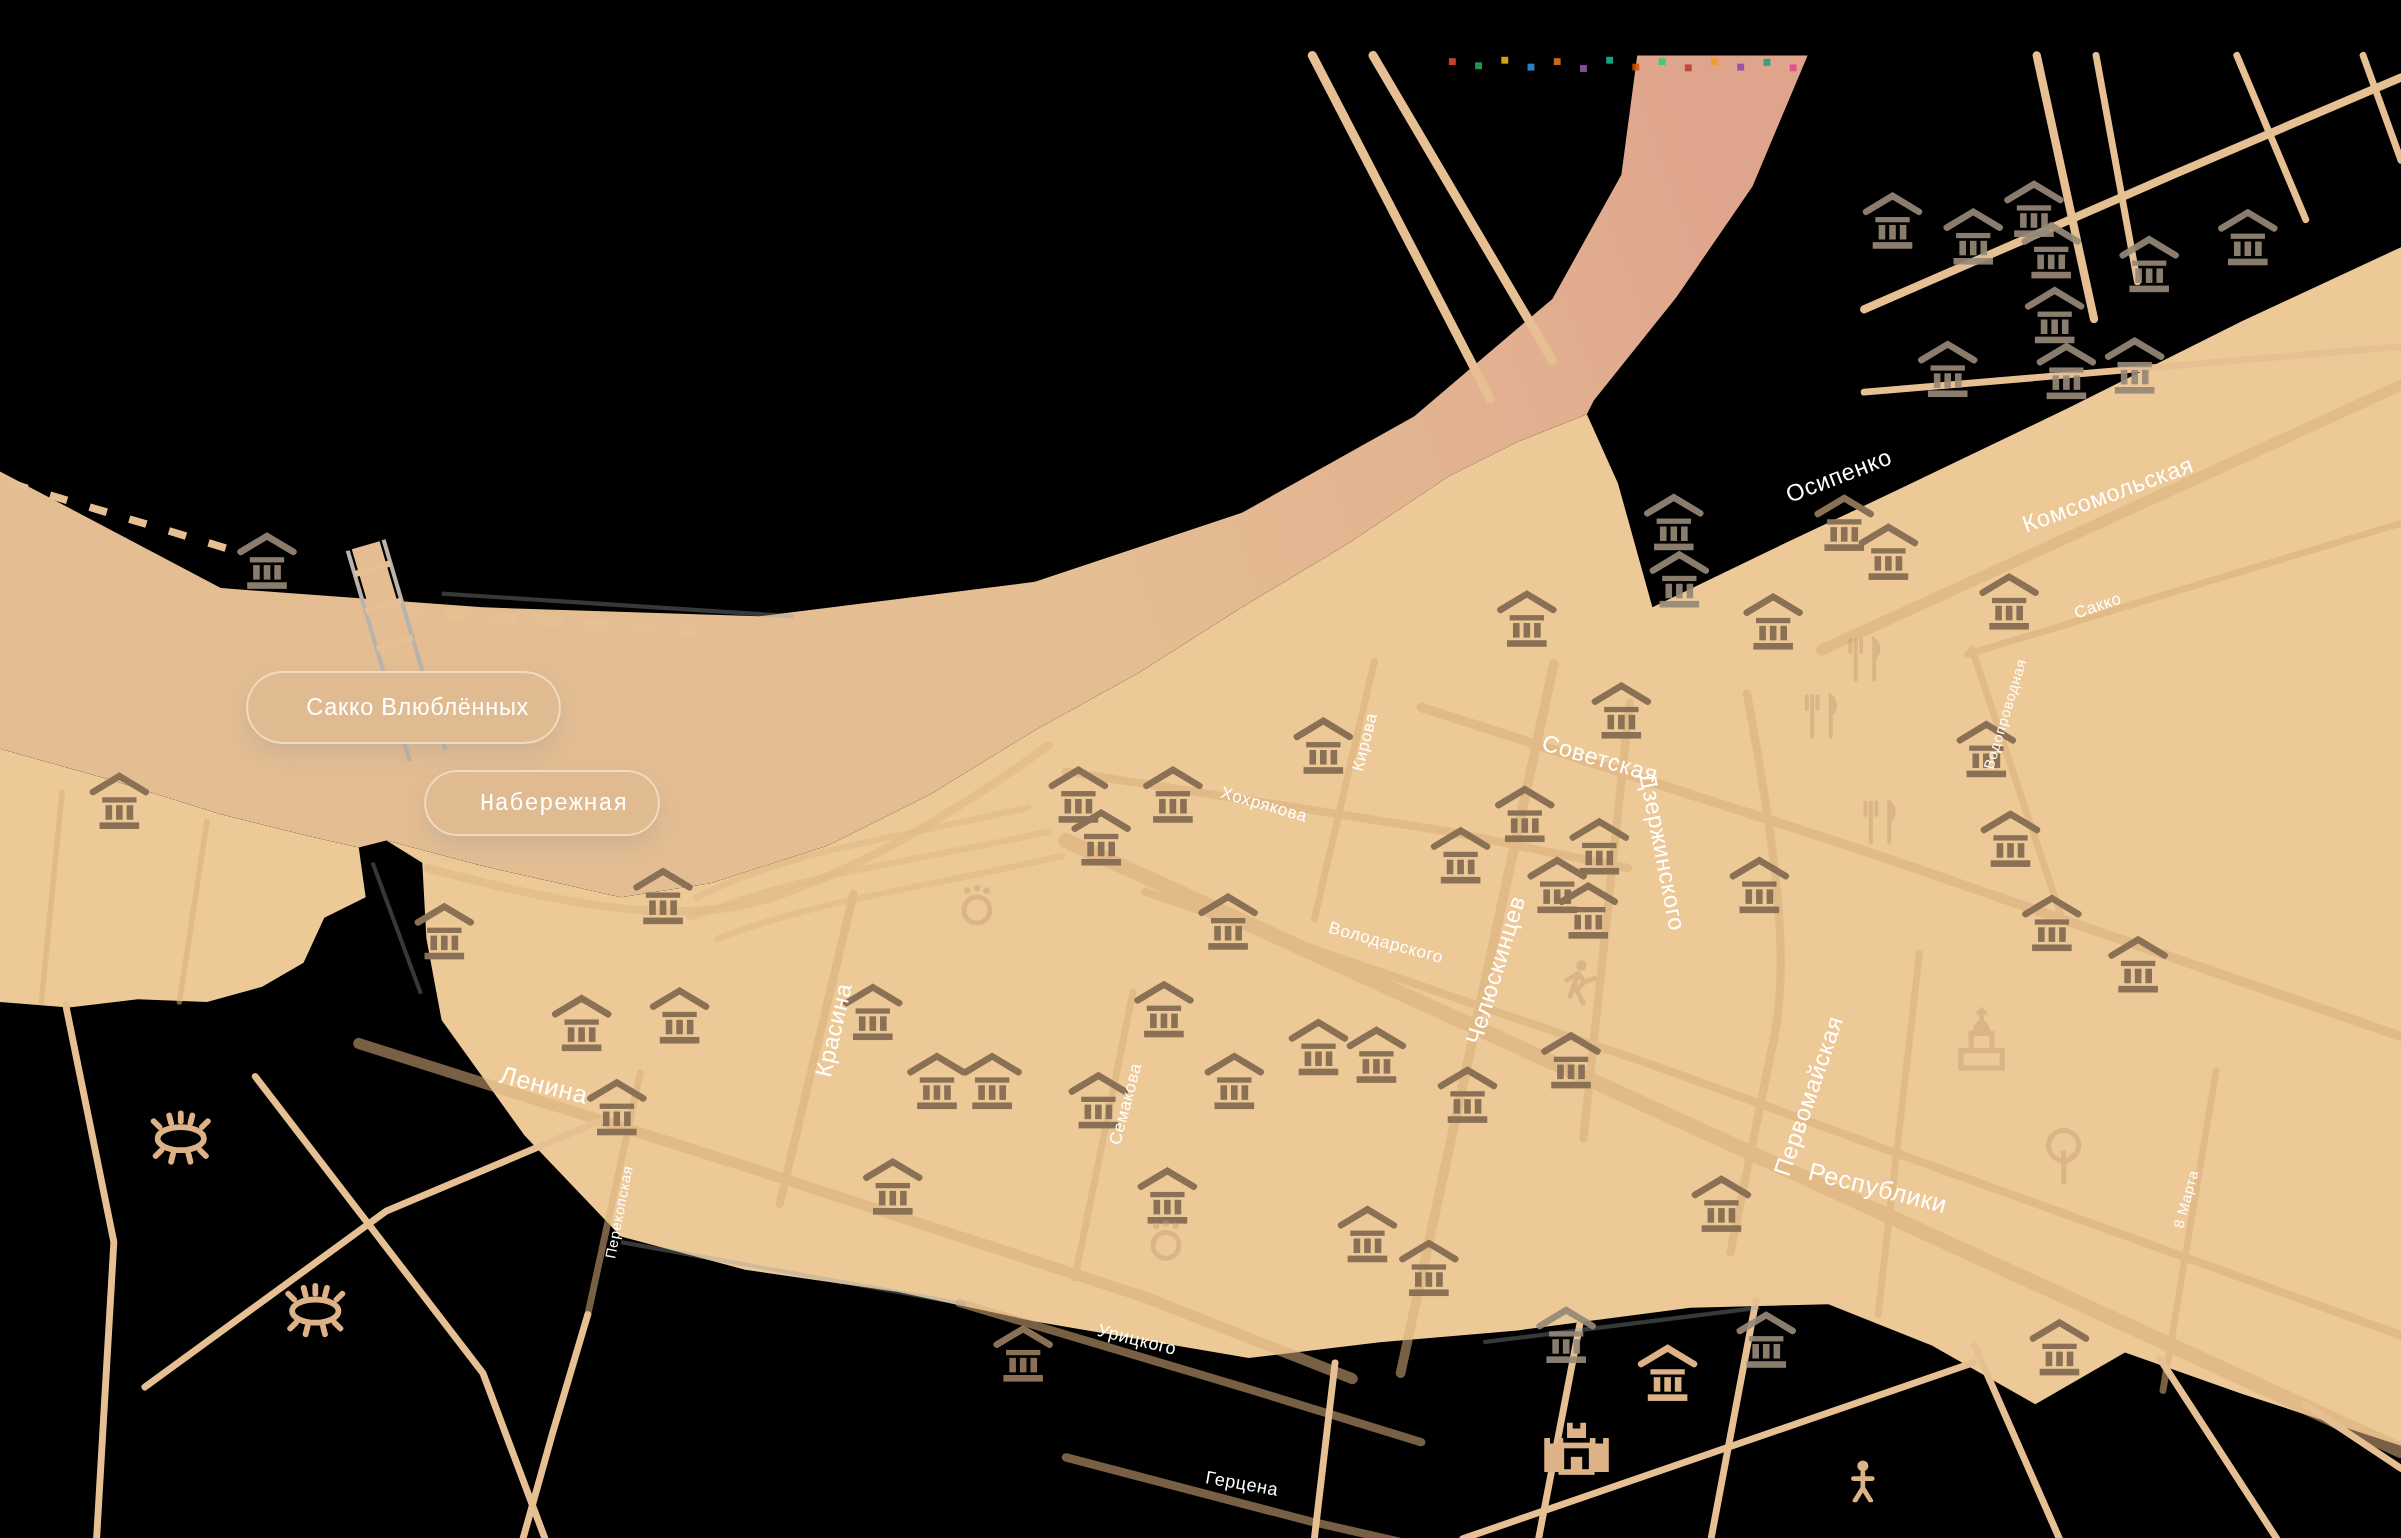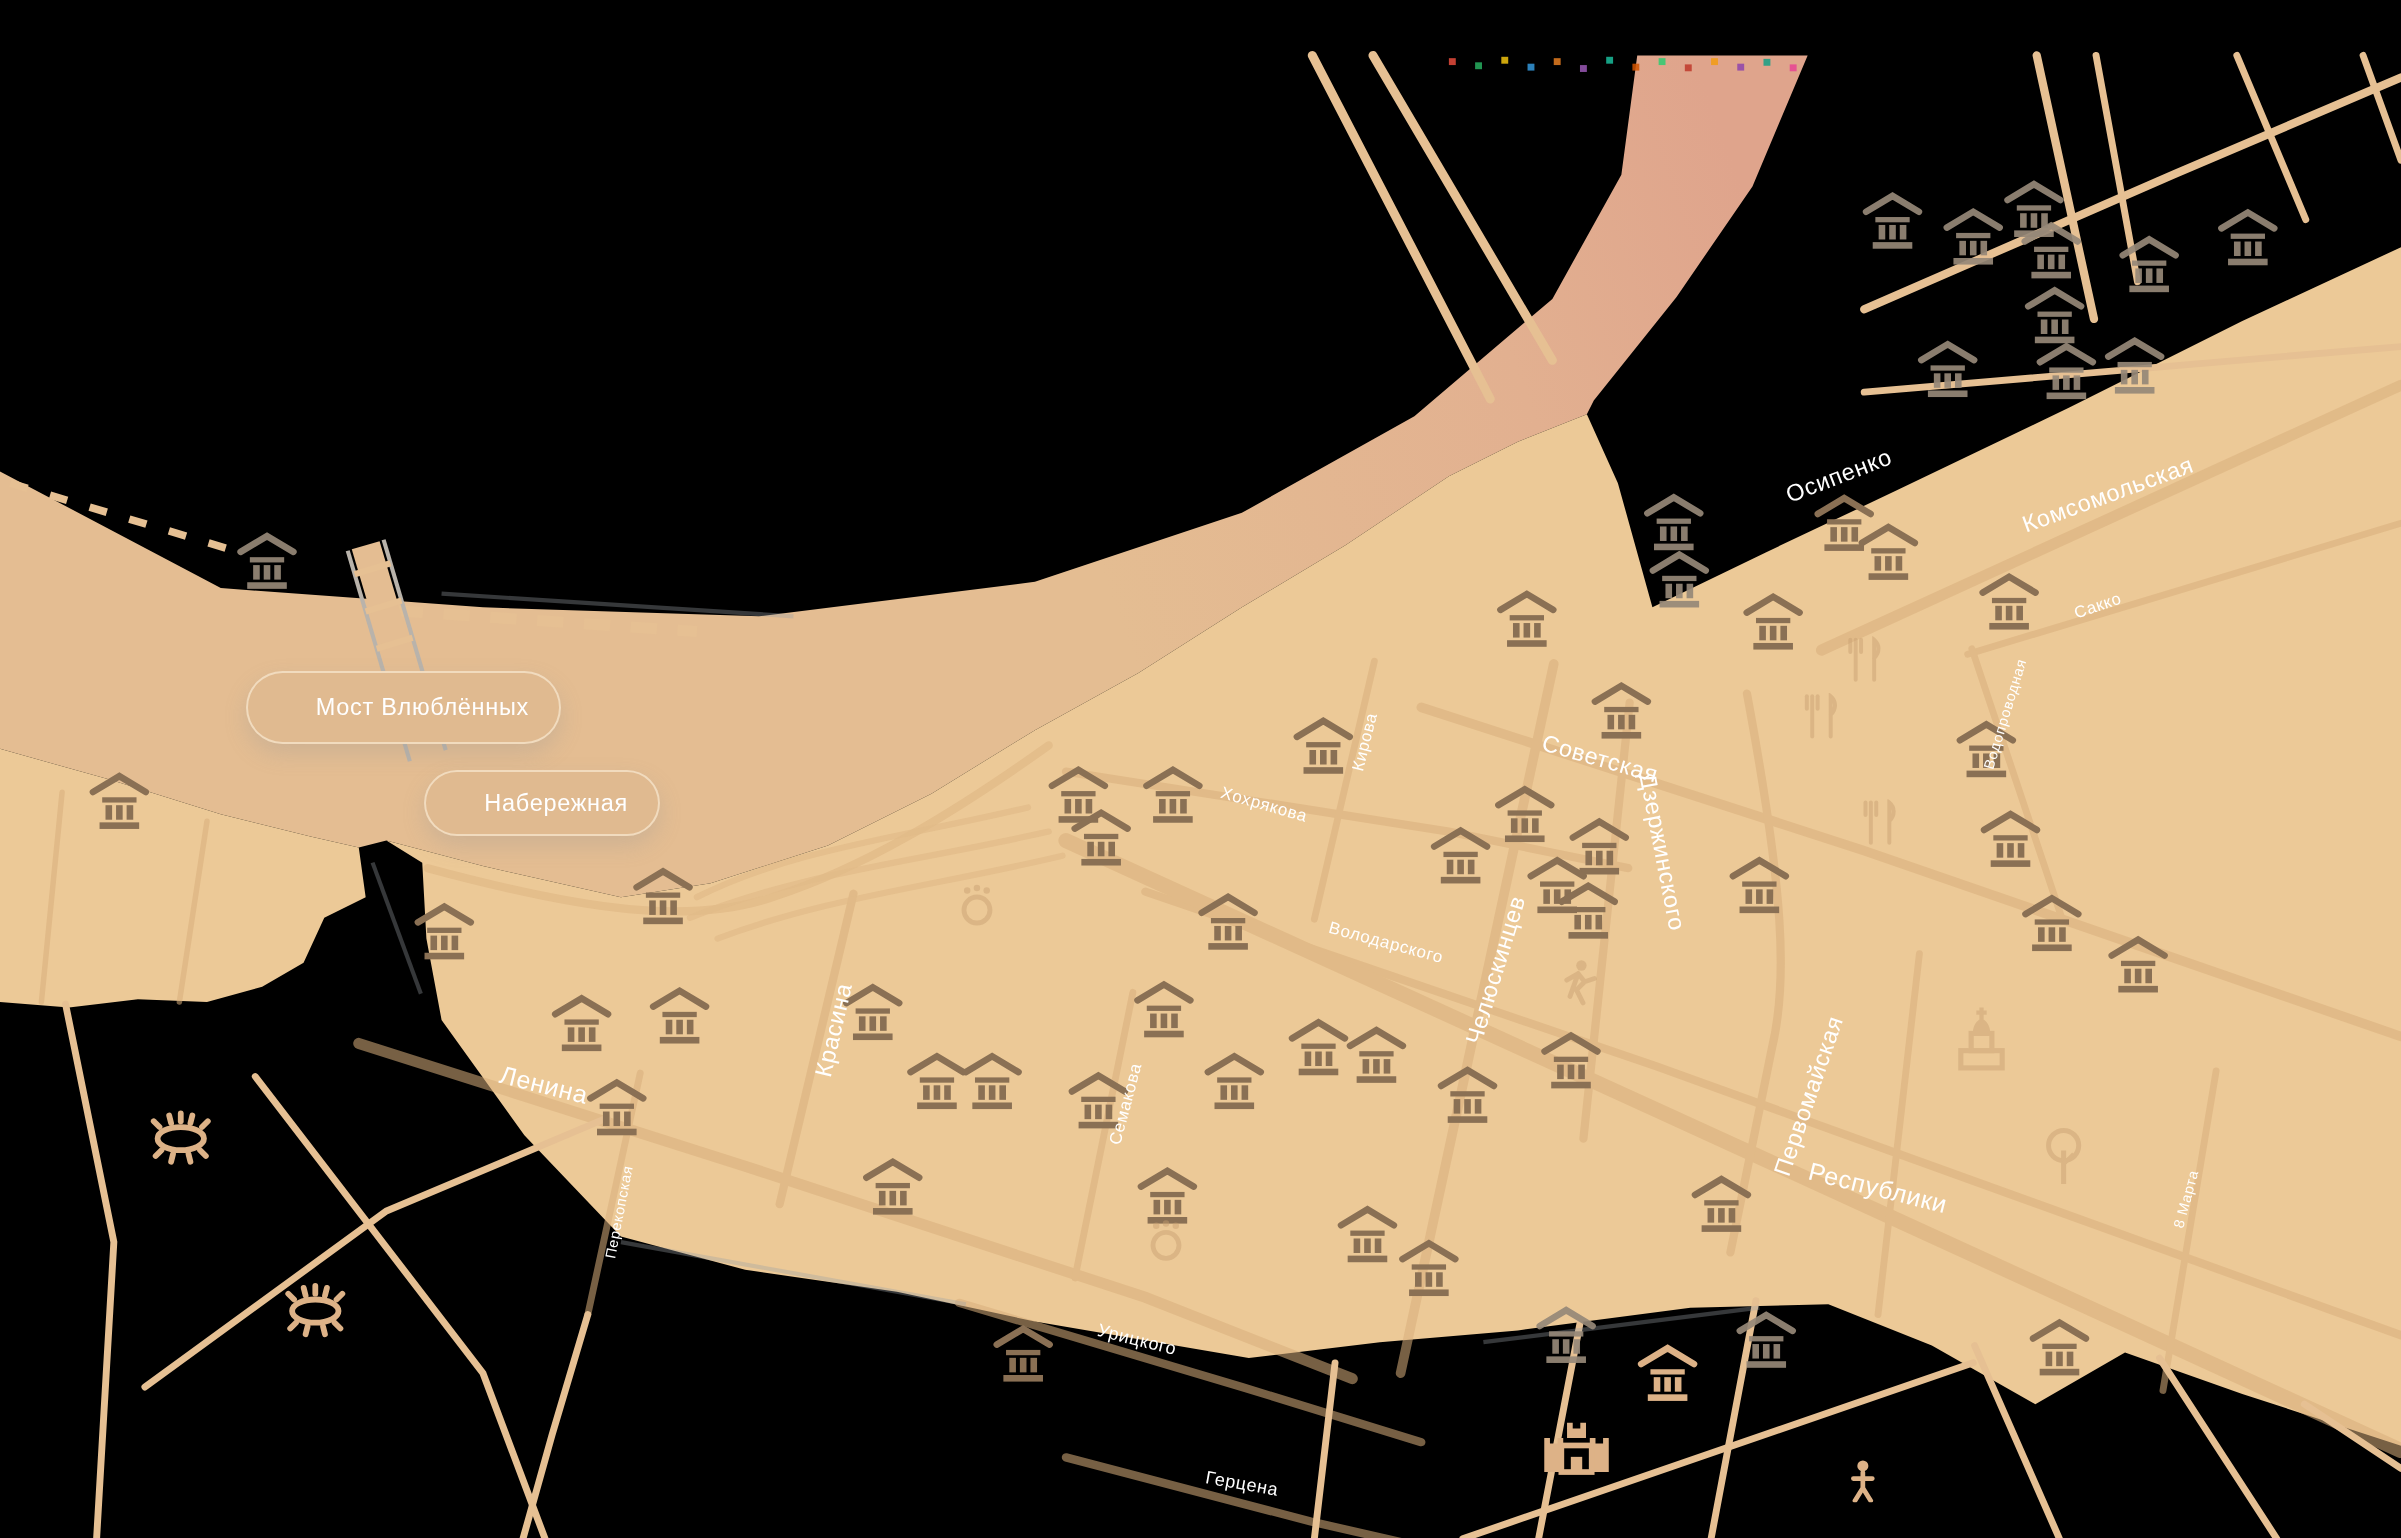--- a/index.html
+++ b/index.html
@@ -446,20 +446,20 @@
       <div class="street-label" style="left: 1126px; top: 1104px; font-size: 17px; transform: translate(-50%, -50%) rotate(-75deg);">Семакова</div>
       <div class="street-label" style="left: 619px; top: 1212px; font-size: 14.5px; transform: translate(-50%, -50%) rotate(-79deg);">Перекопская</div>
       <div class="street-label" style="left: 1809px; top: 1096px; font-size: 23.5px; transform: translate(-50%, -50%) rotate(-71deg);">Первомайская</div>
       <div class="street-label" style="left: 1878px; top: 1188px; font-size: 25px; transform: translate(-50%, -50%) rotate(14deg);">Республики</div>
       <div class="street-label" style="left: 2186px; top: 1199px; font-size: 14.5px; transform: translate(-50%, -50%) rotate(-75deg);">8 Марта</div>
       <div class="street-label" style="left: 1137px; top: 1340px; font-size: 18px; transform: translate(-50%, -50%) rotate(14deg);">Урицкого</div>
       <div class="street-label" style="left: 1242px; top: 1484px; font-size: 18px; transform: translate(-50%, -50%) rotate(10deg);">Герцена</div>
     </div>
 
   <div class="pill" id="pill-0" style="left: 246px; top: 671px; width: 315px; height: 73px;">
-    <span>Мост Влюблённых</span>
+    <span>Сакко Влюблённых</span>
   </div>
-  <div class="pill" id="pill-1" style="left: 424px; top: 770px; width: 236px; height: 66px;">
+  <div class="pill" id="pill-1" style="left: 424px; top: 770px; width: 236px; height: 66px; font-family: Liberation Mono, monospace;">
     <span>Набережная</span>
   </div>
 
 </div>
 
 
 </body></html>

